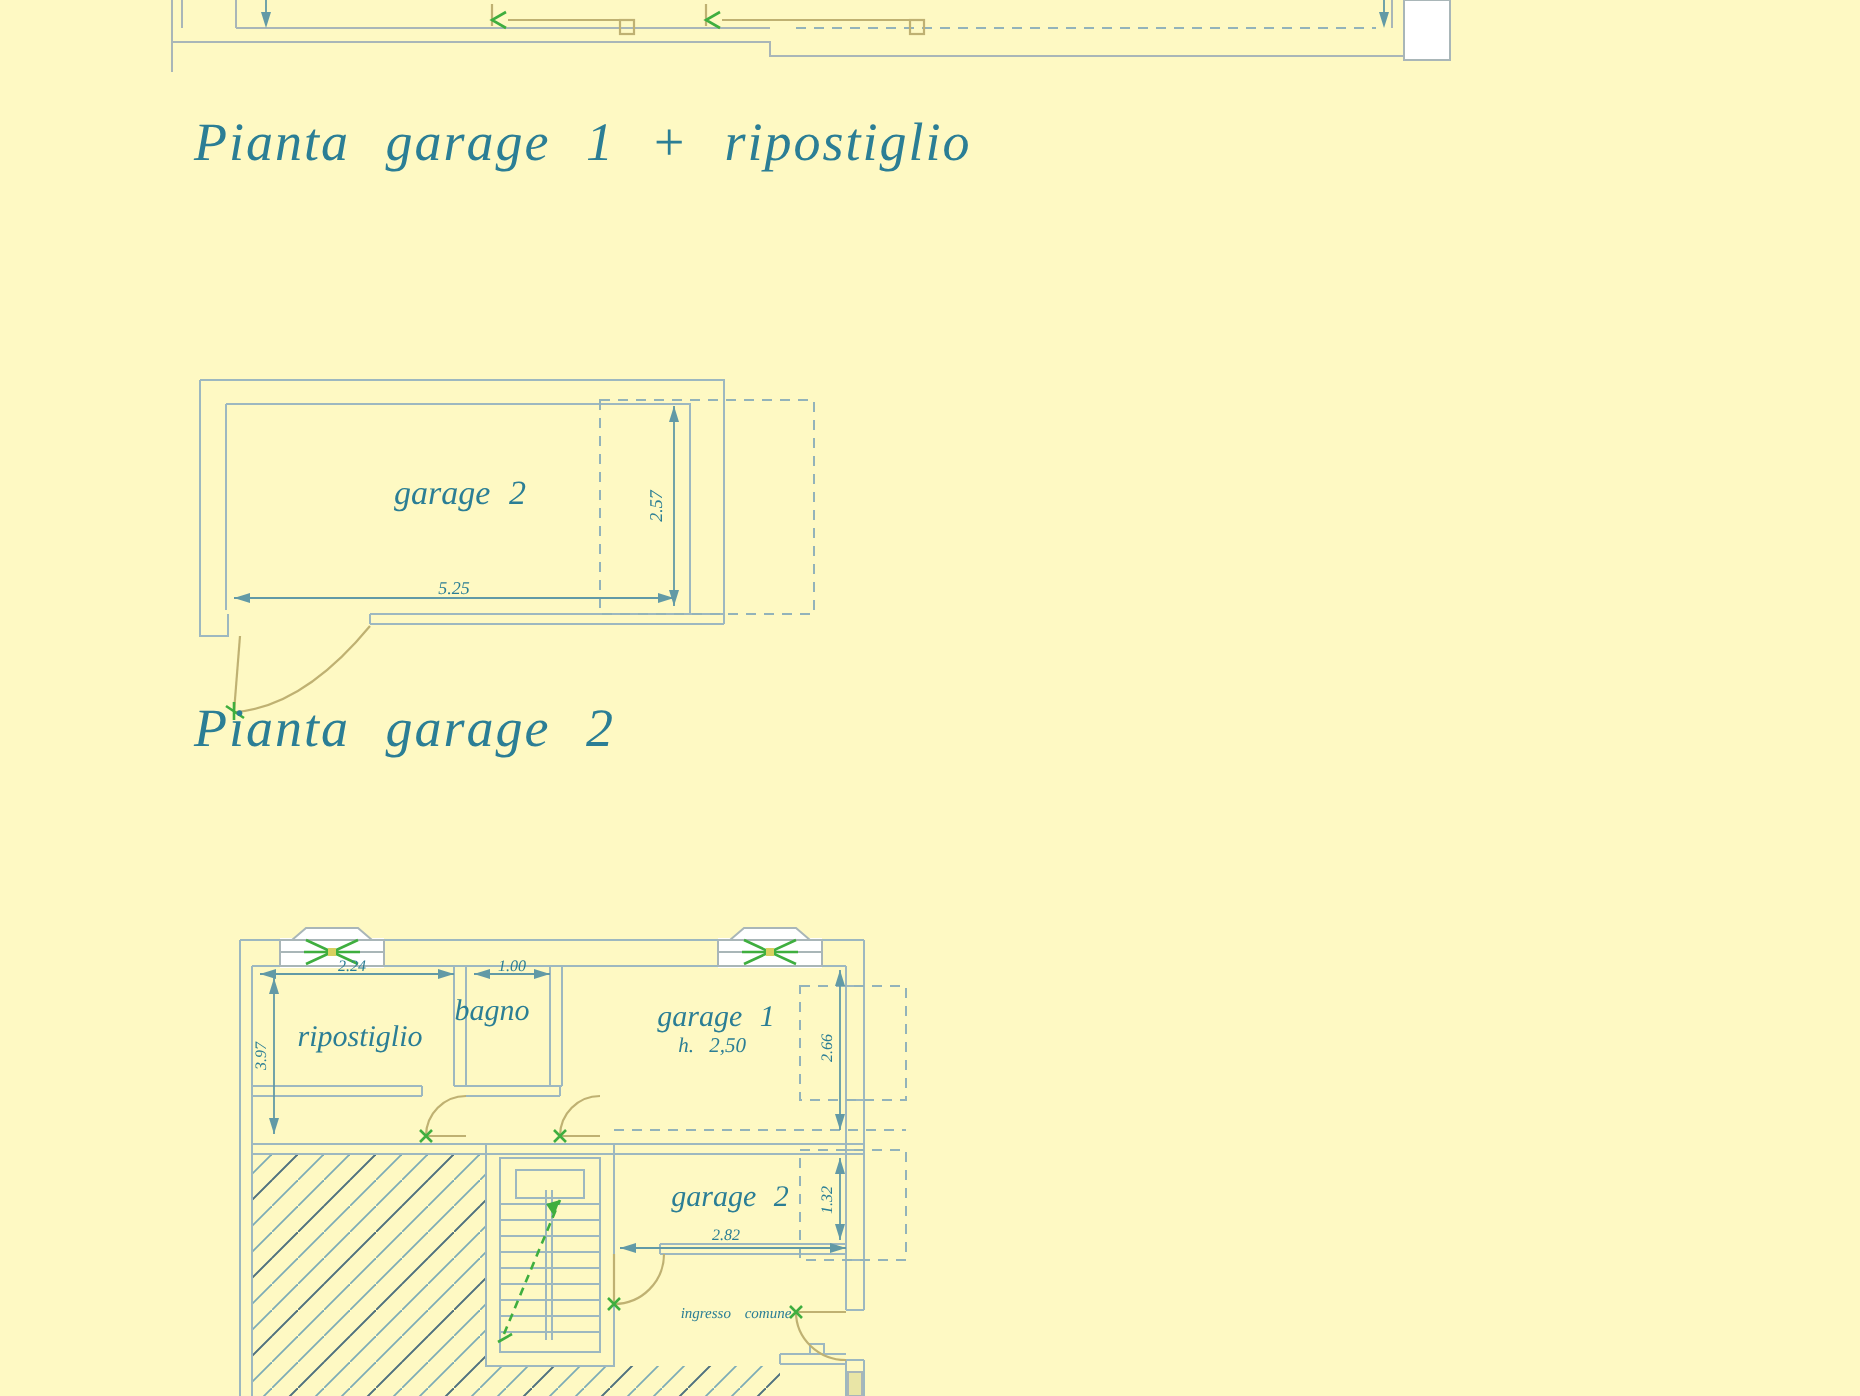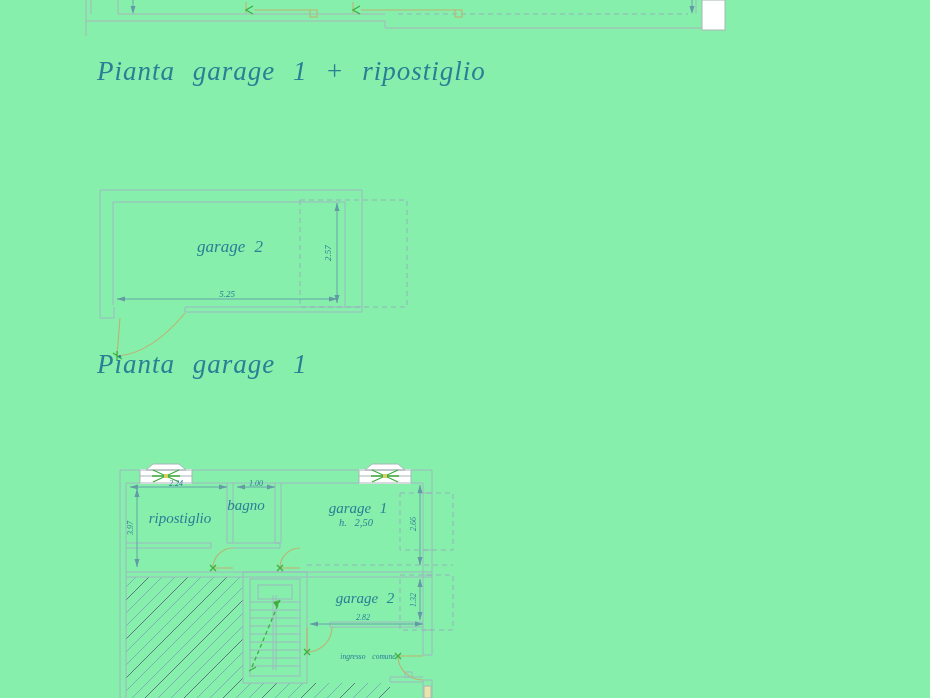--- a/index.html
+++ b/index.html
@@ -1,16 +1,16 @@
 <!DOCTYPE html>
 <html><head>
 <meta charset="utf-8">
 <style>
   html,body{margin:0;padding:0;background:#ffffff;}
-  #sheet{position:relative;width:930px;height:698px;background:#86efac;overflow:hidden;
+  #sheet{position:relative;width:930px;height:698px;background:#fef9c3;overflow:hidden;
          font-family:"Liberation Serif",serif;}
   .plan-svg{position:absolute;}
   .title{position:absolute;color:#2b7e95;font-style:italic;font-size:27px;
          letter-spacing:1px;word-spacing:10px;white-space:nowrap;}
   
   .w  {stroke:#9db8c0;fill:none;stroke-width:1;}
   .wg {stroke:#a9b6b8;fill:none;stroke-width:1;}
   .dm {stroke:#629aa6;fill:none;stroke-width:0.9;}
   .dmf{fill:#629aa6;stroke:none;}
   .dash{stroke:#93b3ba;fill:none;stroke-width:1;stroke-dasharray:5 4;}
@@ -89,21 +89,21 @@
 
     <text class="txt" font-size="17" text-anchor="middle" x="140" y="67">garage 2</text>
 
     <g>
       <path class="door" d="M30,133 L27,171"></path>
       <path class="door" d="M95,128 Q62,168 28,171"></path>
       <path class="grn" d="M23,168 l9,6 M27,166 l0,9"></path>
     </g>
   </svg>
 
-  <div class="title" style="left:97px;top:349px;">Pianta garage 1</div>
+  <div class="title" style="left:97px;top:349px;">Pianta garage 2</div>
 
   <svg class="plan-svg" style="left:110px;top:460px;" width="370" height="238" viewBox="0 0 370 238">
     <defs>
       <pattern id="h1" patternUnits="userSpaceOnUse" width="13" height="13">
         <path d="M0,13 L13,0" stroke="#7cacb6" stroke-width="0.9" fill="none"></path>
       </pattern>
       <pattern id="h2" patternUnits="userSpaceOnUse" width="39" height="39">
         <path d="M0,39 L39,0" stroke="#55727b" stroke-width="0.9" fill="none"></path>
       </pattern>
     </defs>

